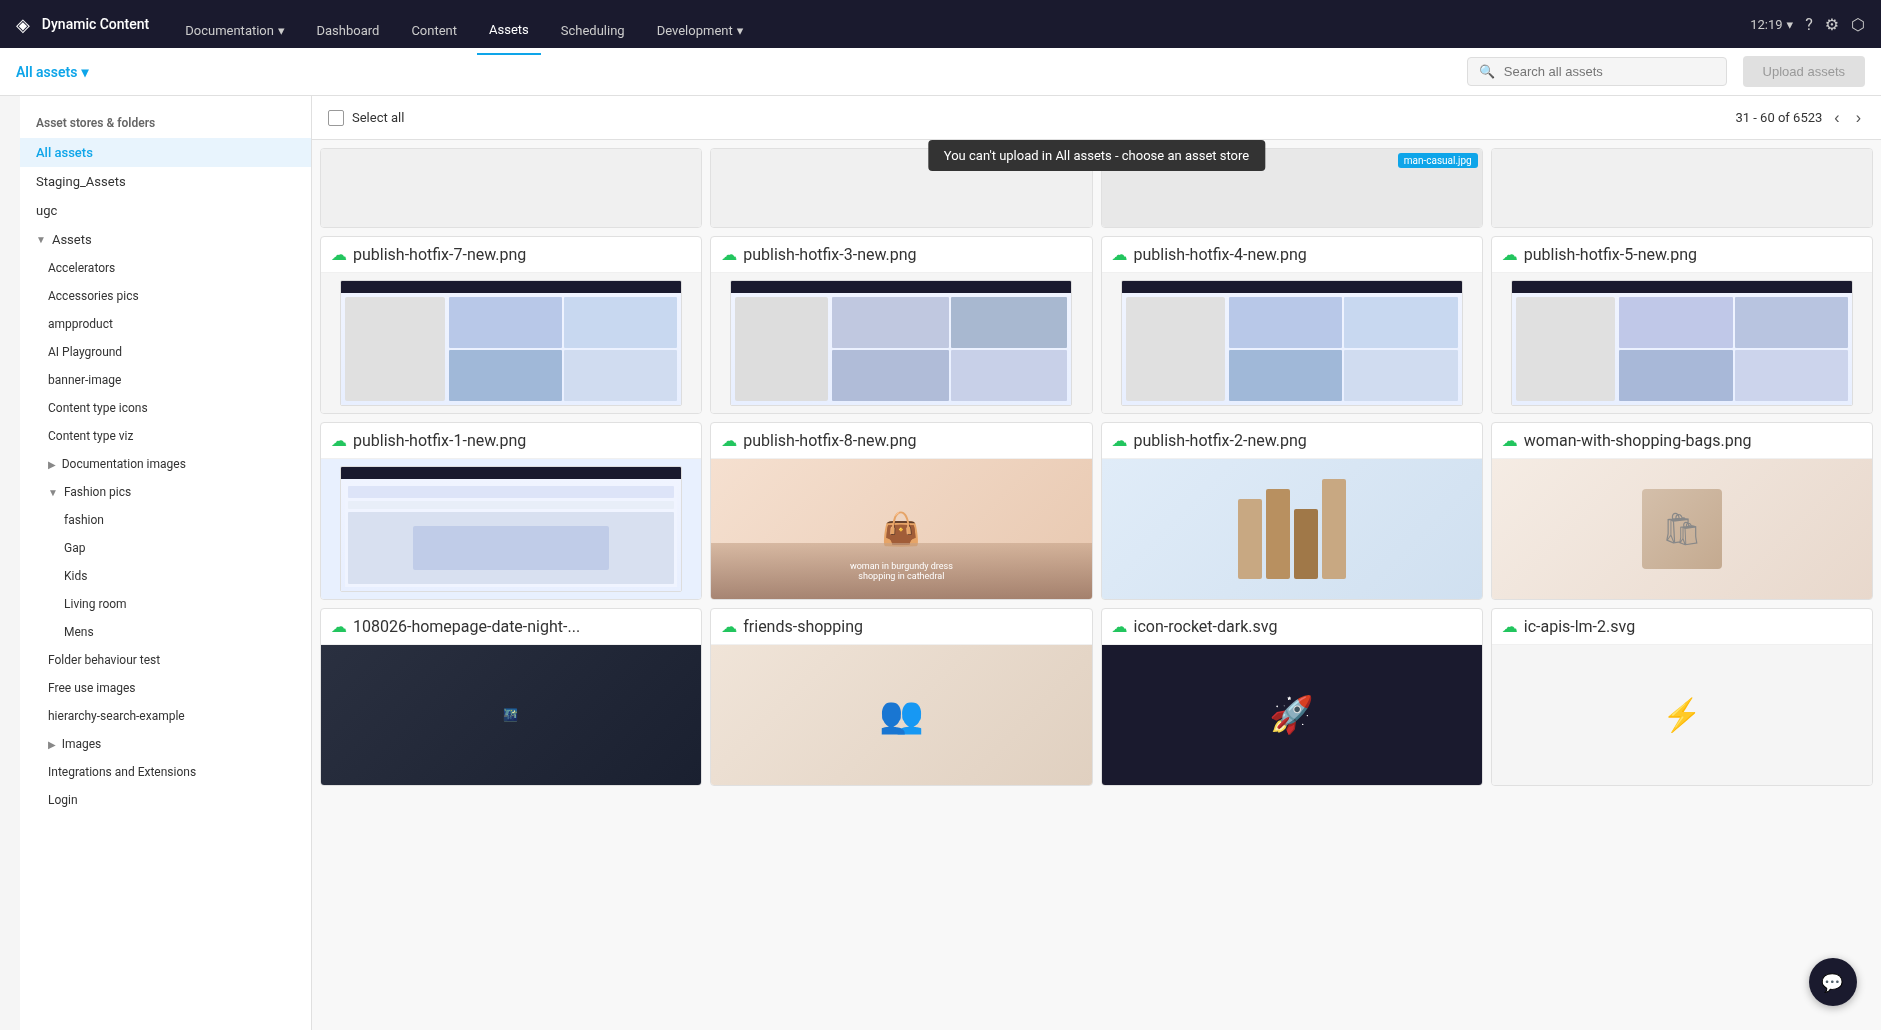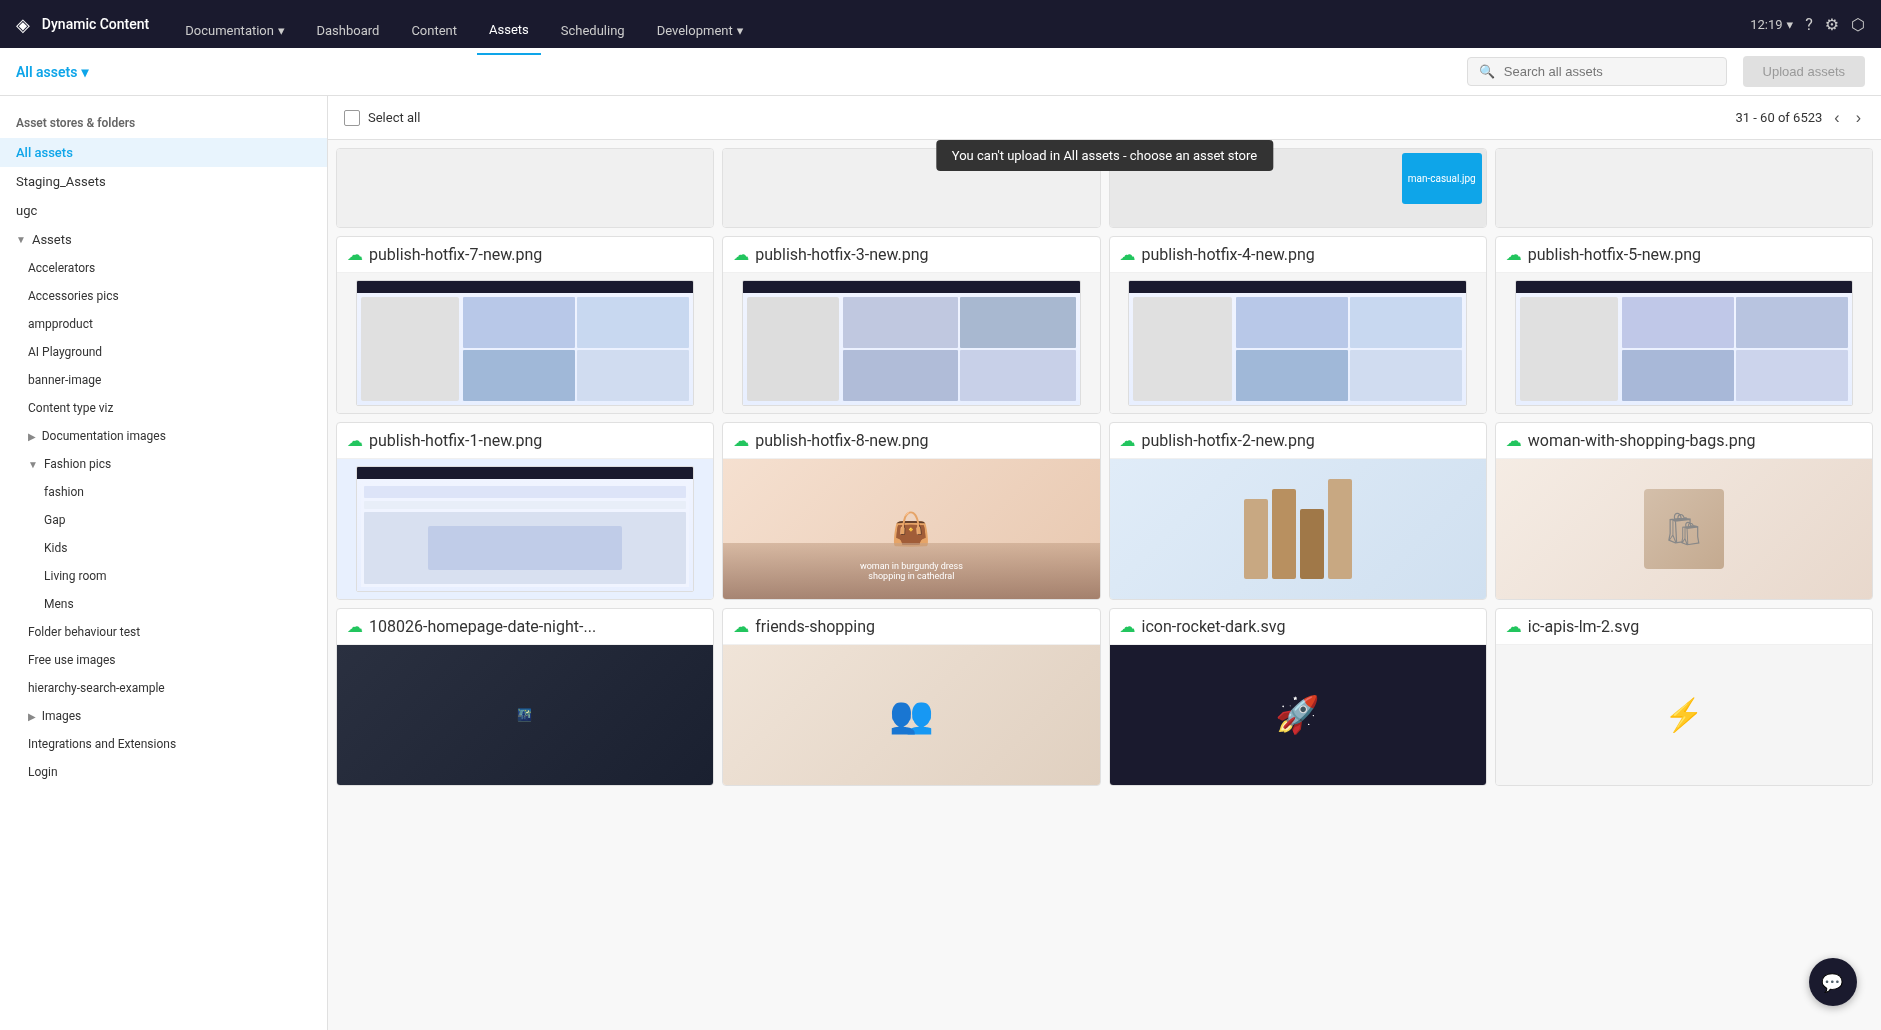--- a/index.html
+++ b/index.html
@@ -25,21 +25,21 @@
     .all-assets-btn { display: flex; align-items: center; gap: 4px; color: #0ea5e9; font-weight: 600; font-size: 14px; cursor: pointer; }
     .sub-spacer { flex: 1; }
     .search-box { display: flex; align-items: center; background: #f5f5f5; border: 1px solid #ddd; border-radius: 4px; padding: 6px 12px; gap: 8px; width: 260px; }
     .search-box input { border: none; background: transparent; outline: none; font-size: 13px; color: #0f172a; width: 100%; }
     .upload-btn { background: #e0e0e0; color: #999; border: none; border-radius: 4px; padding: 8px 20px; font-size: 13px; cursor: not-allowed; }
 
     
     .main-layout { display: flex; height: calc(1030px - 96px); }
 
     
-    .sidebar { width: 328px; background: #fff; border-right: 1px solid #e0e0e0; overflow-y: auto; padding: 12px 0; flex-shrink: 0; }
+    .sidebar { width: 292px; background: #fff; border-right: 1px solid #e0e0e0; overflow-y: auto; padding: 12px 0; flex-shrink: 0; margin-left: 20px; }
     .sidebar-title { font-size: 12px; color: #666; padding: 8px 16px; font-weight: 600; text-transform: none; }
     .sidebar-item { padding: 7px 16px; cursor: pointer; font-size: 13px; color: #333; border-radius: 0; display: flex; align-items: center; gap: 6px; }
     .sidebar-item.active { background: #e8f4fd; color: #0ea5e9; font-weight: 500; }
     .sidebar-item.indent1 { padding-left: 28px; font-size: 12px; }
     .sidebar-item.indent2 { padding-left: 44px; font-size: 12px; }
     .expand-icon { font-size: 10px; color: #888; }
 
     
     .content-area { flex: 1; display: flex; flex-direction: column; overflow: hidden; background: #f8f8f8; }
 
@@ -164,20 +164,23 @@
     <div class="sidebar-item indent1">
       <span>ampproduct</span>
     </div>
     <div class="sidebar-item indent1">
       <span>AI Playground</span>
     </div>
     <div class="sidebar-item indent1">
       <span>banner-image</span>
     </div>
     <div class="sidebar-item indent1">
+      <span>Content type icons</span>
+    </div>
+    <div class="sidebar-item indent1">
       <span>Content type viz</span>
     </div>
     <div class="sidebar-item indent1">
       <span class="expand-icon">▶</span>
       <span>Documentation images</span>
     </div>
     <div class="sidebar-item indent1">
       <span class="expand-icon">▼</span>
       <span>Fashion pics</span>
     </div>
@@ -235,21 +238,21 @@
     <div class="assets-grid">
 
       <div class="asset-card" style="height:80px;">
         <div class="asset-thumbnail" style="height:80px; background:#f0f0f0;"></div>
       </div>
       <div class="asset-card" style="height:80px;">
         <div class="asset-thumbnail" style="height:80px; background:#f0f0f0;"></div>
       </div>
       <div class="asset-card" style="height:80px; position:relative;">
         <div class="asset-thumbnail" style="height:80px; background:#e8e8e8;">
-          <span class="file-tag" style="position:absolute; top:4px; right:4px; background:#0ea5e9; color:#fff; font-size:10px; padding:20px 6px; border-radius:3px;">man-casual.jpg</span>
+          <span class="file-tag" style="position:absolute; top:4px; right:4px; background:#0ea5e9; color:#fff; font-size:10px; padding:2px 6px; border-radius:3px;">man-casual.jpg</span>
         </div>
       </div>
       <div class="asset-card" style="height:80px;">
         <div class="asset-thumbnail" style="height:80px; background:#f0f0f0;"></div>
       </div>
 
       <div class="asset-card">
         <div class="asset-header">
           <span class="asset-icon">☁</span>
           <span class="asset-name">publish-hotfix-7-new.png</span>

